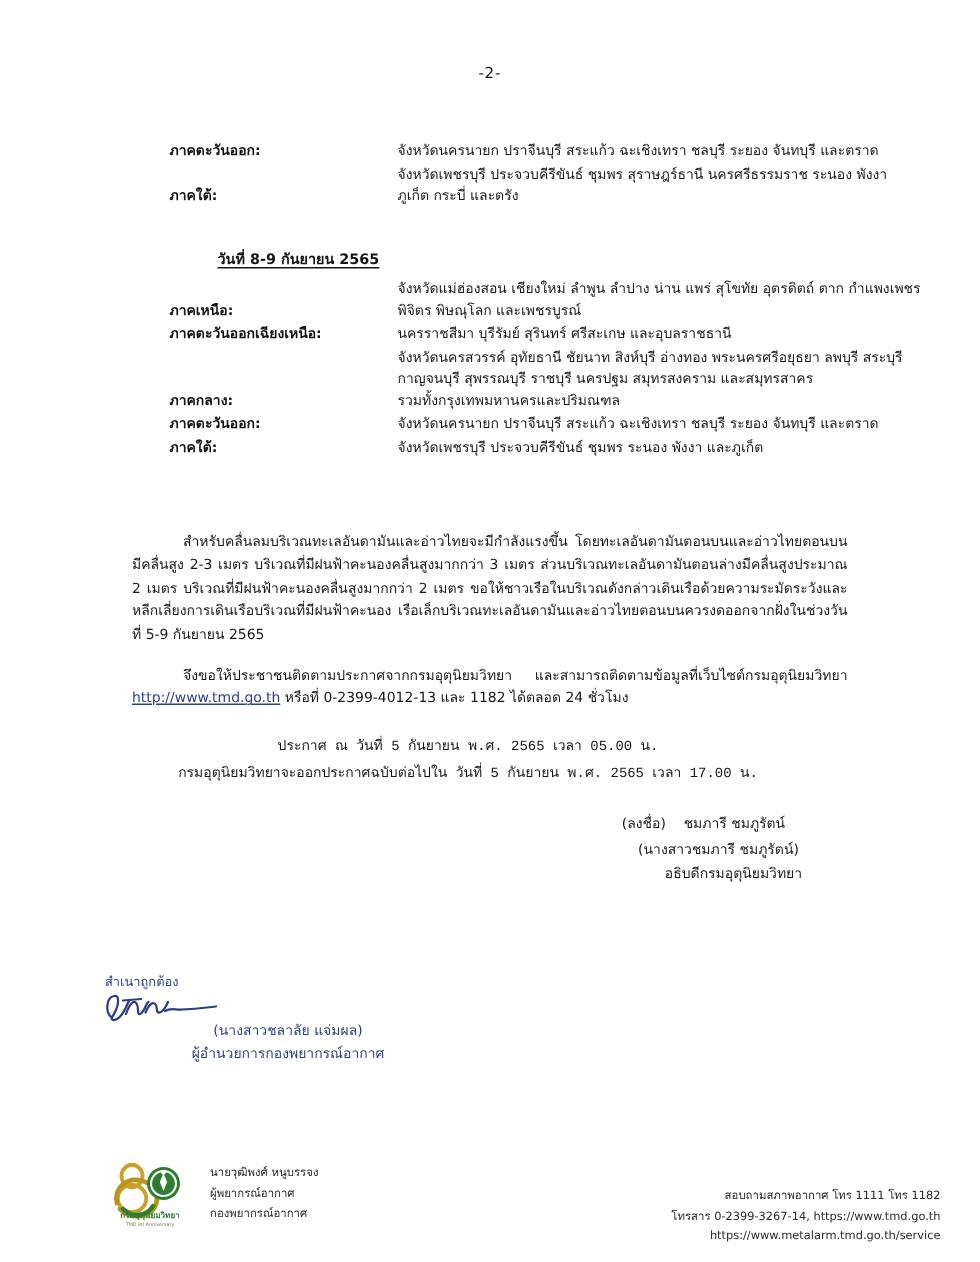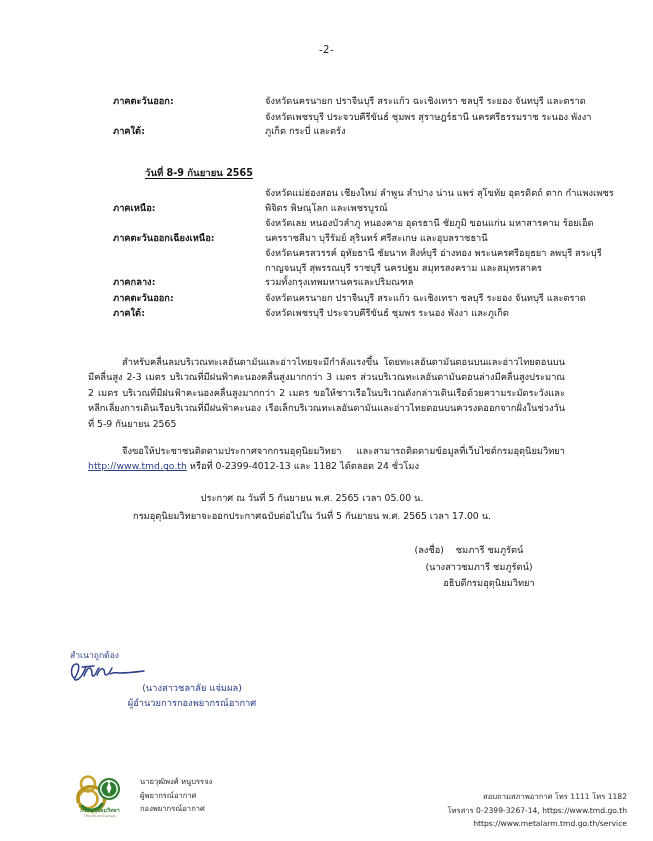--- a/index.html
+++ b/index.html
@@ -95,20 +95,21 @@
   }
 
   .centered-line {
     position: absolute;
     width: 624px;
     left: 0;
     text-align: center;
     font-size: 9.3px;
     line-height: 15.4px;
     color: #181818;
+    font-family: Liberation Mono, monospace;
   }
   .sig-block {
     position: absolute;
     left: 330px;
     width: 250px;
     text-align: center;
     font-size: 9.3px;
     line-height: 16.5px;
     color: #181818;
   }
@@ -207,21 +208,20 @@
       <div class="region-label">ภาคเหนือ:</div>
       <div class="region-values">
         <span class="vline">จังหวัดแม่ฮ่องสอน เชียงใหม่ ลำพูน ลำปาง น่าน แพร่ สุโขทัย อุตรดิตถ์ ตาก กำแพงเพชร</span>
         <span class="vline">พิจิตร พิษณุโลก และเพชรบูรณ์</span>
       </div>
     </div>
 
     <div class="region-row">
       <div class="region-label wide">ภาคตะวันออกเฉียงเหนือ:</div>
       <div class="region-values">
-        <span class="vline">จังหวัดเลย หนองบัวลำภู หนองคาย อุดรธานี ชัยภูมิ ขอนแก่น มหาสารคาม ร้อยเอ็ด</span>
         <span class="vline">นครราชสีมา บุรีรัมย์ สุรินทร์ ศรีสะเกษ และอุบลราชธานี</span>
       </div>
     </div>
 
     <div class="region-row">
       <div class="region-label">ภาคกลาง:</div>
       <div class="region-values">
         <span class="vline">จังหวัดนครสวรรค์ อุทัยธานี ชัยนาท สิงห์บุรี อ่างทอง พระนครศรีอยุธยา ลพบุรี สระบุรี</span>
         <span class="vline">กาญจนบุรี สุพรรณบุรี ราชบุรี นครปฐม สมุทรสงคราม และสมุทรสาคร</span>
         <span class="vline">รวมทั้งกรุงเทพมหานครและปริมณฑล</span>

